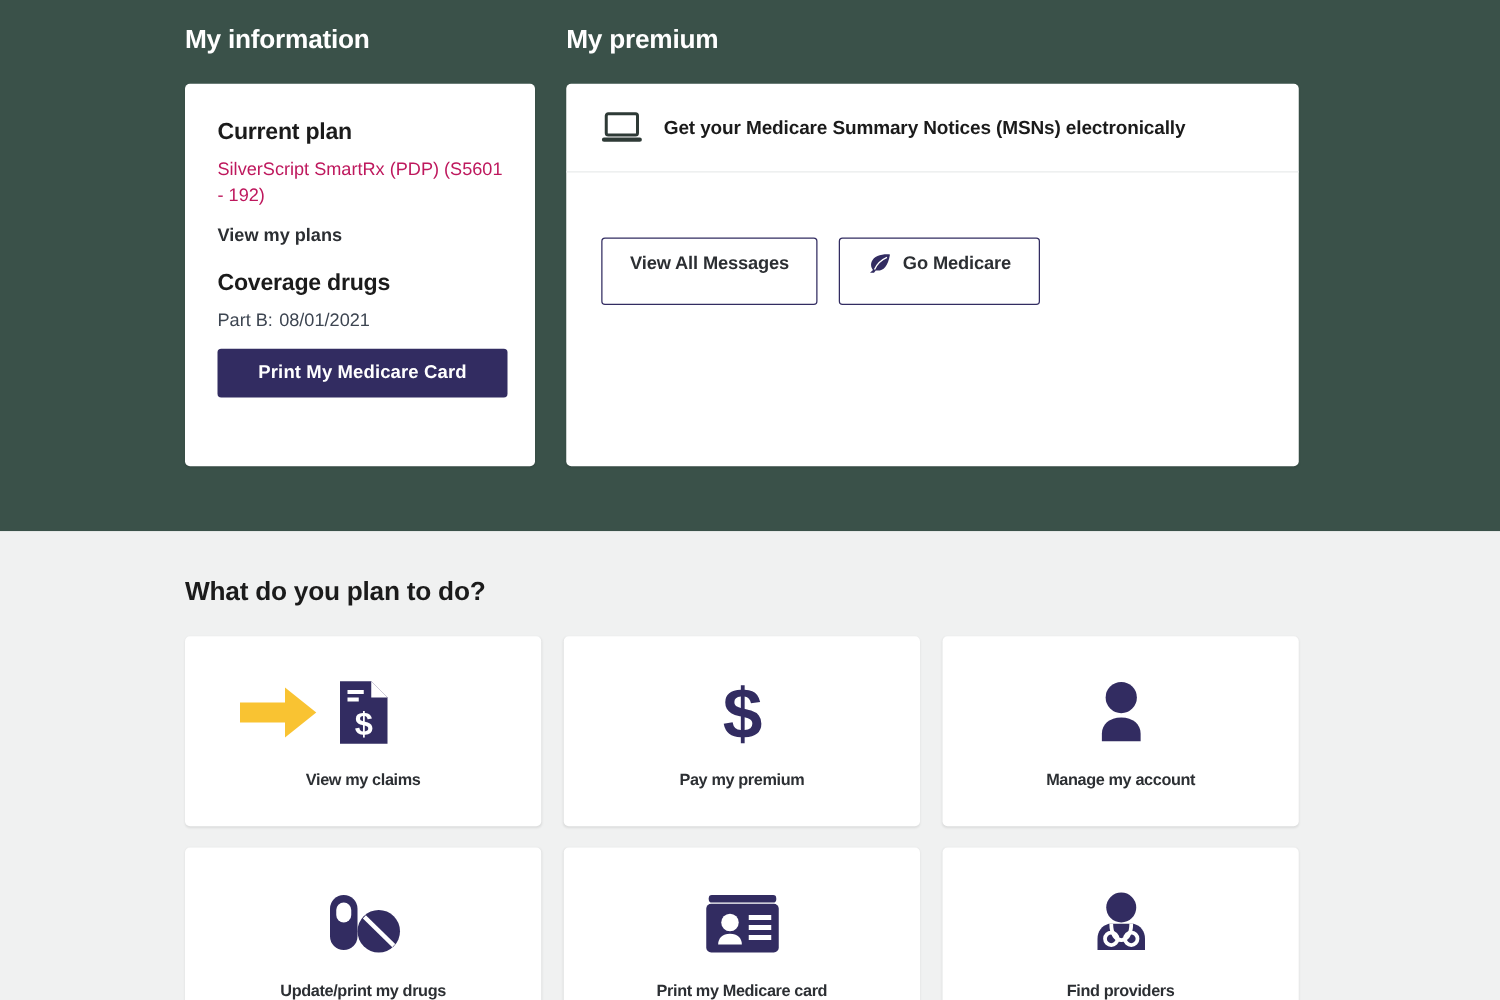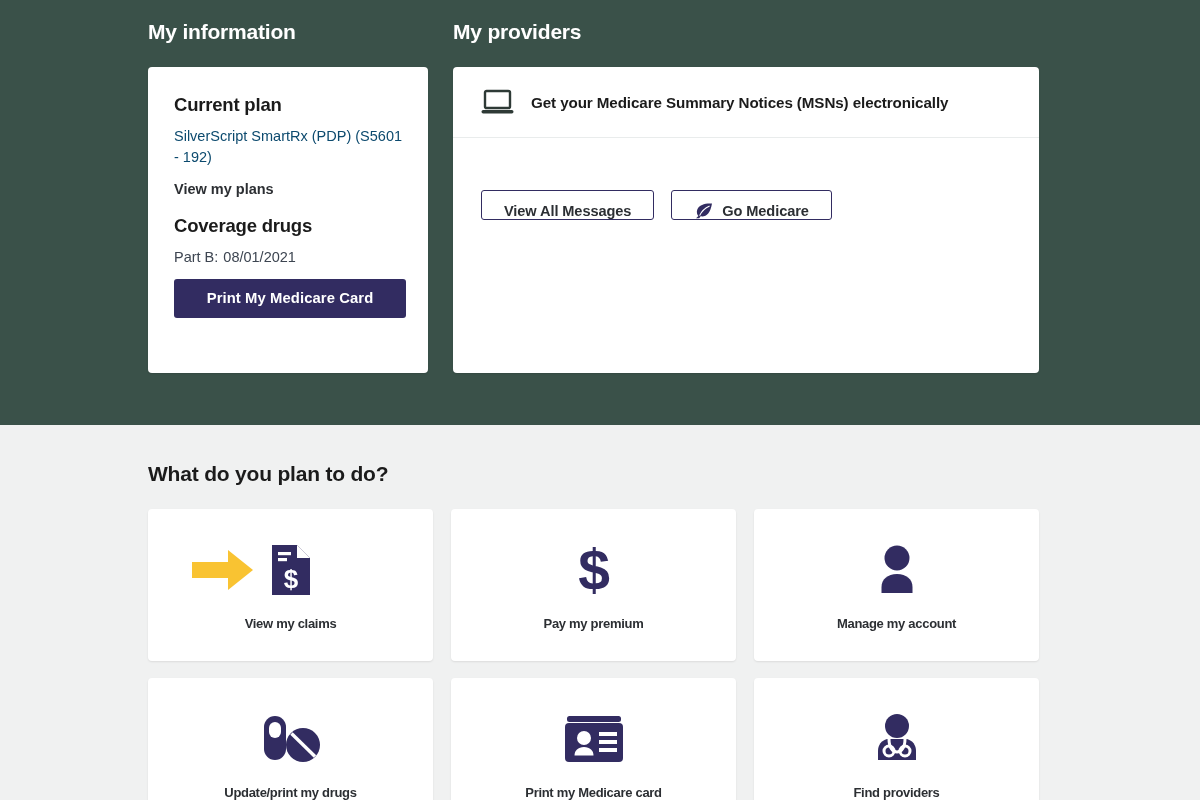--- a/index.html
+++ b/index.html
@@ -65,21 +65,21 @@
     font-size: 18.5px;
     font-weight: bold;
     color: #1b1b1b;
     letter-spacing: -0.2px;
     line-height: 24px;
     margin-bottom: 9px;
   }
 
   .plan-name {
     font-size: 14.5px;
-    color: #0c4a6e;
+    color: #be185d;
     line-height: 21px;
     margin-bottom: 11px;
     max-width: 232px;
   }
 
   .link-plans {
     font-size: 14.5px;
     font-weight: bold;
     color: #2c2f33;
     line-height: 20px;
@@ -151,21 +151,21 @@
     padding: 52px 28px 0 28px;
     display: flex;
     gap: 17px;
   }
 
   .btn-outline {
     display: inline-flex;
     align-items: center;
     justify-content: flex-start;
     gap: 9px;
-    padding: 11px 22px 0;
+    padding: 11px 22px 24px;
     background: #ffffff;
     border: 1px solid #322c61;
     border-radius: 3px;
     color: #2c2f33;
     font-family: inherit;
     font-size: 14.6px;
     font-weight: bold;
     letter-spacing: -0.1px;
     cursor: pointer;
     white-space: nowrap;
@@ -257,21 +257,21 @@
 
         <div class="coverage-row">
           <span class="lbl">Part B:</span><span>08/01/2021</span>
         </div>
 
         <button class="btn-primary">Print My Medicare Card</button>
       </div>
     </div>
 
     <div class="col-msgs">
-      <div class="hero-heading">My providers</div>
+      <div class="hero-heading">My premium</div>
 
       <div class="card card-msgs">
 
         <div class="msg-header">
           <span>
             <svg width="33" height="27" viewBox="0 0 33 27" aria-hidden="true">
               <rect x="4" y="2" width="25" height="17" rx="1.6" fill="none" stroke="#2e3a36" stroke-width="2.4"></rect>
               <rect x="0.5" y="21" width="32" height="3.4" rx="1.7" fill="#2e3a36"></rect>
             </svg>
           </span>

